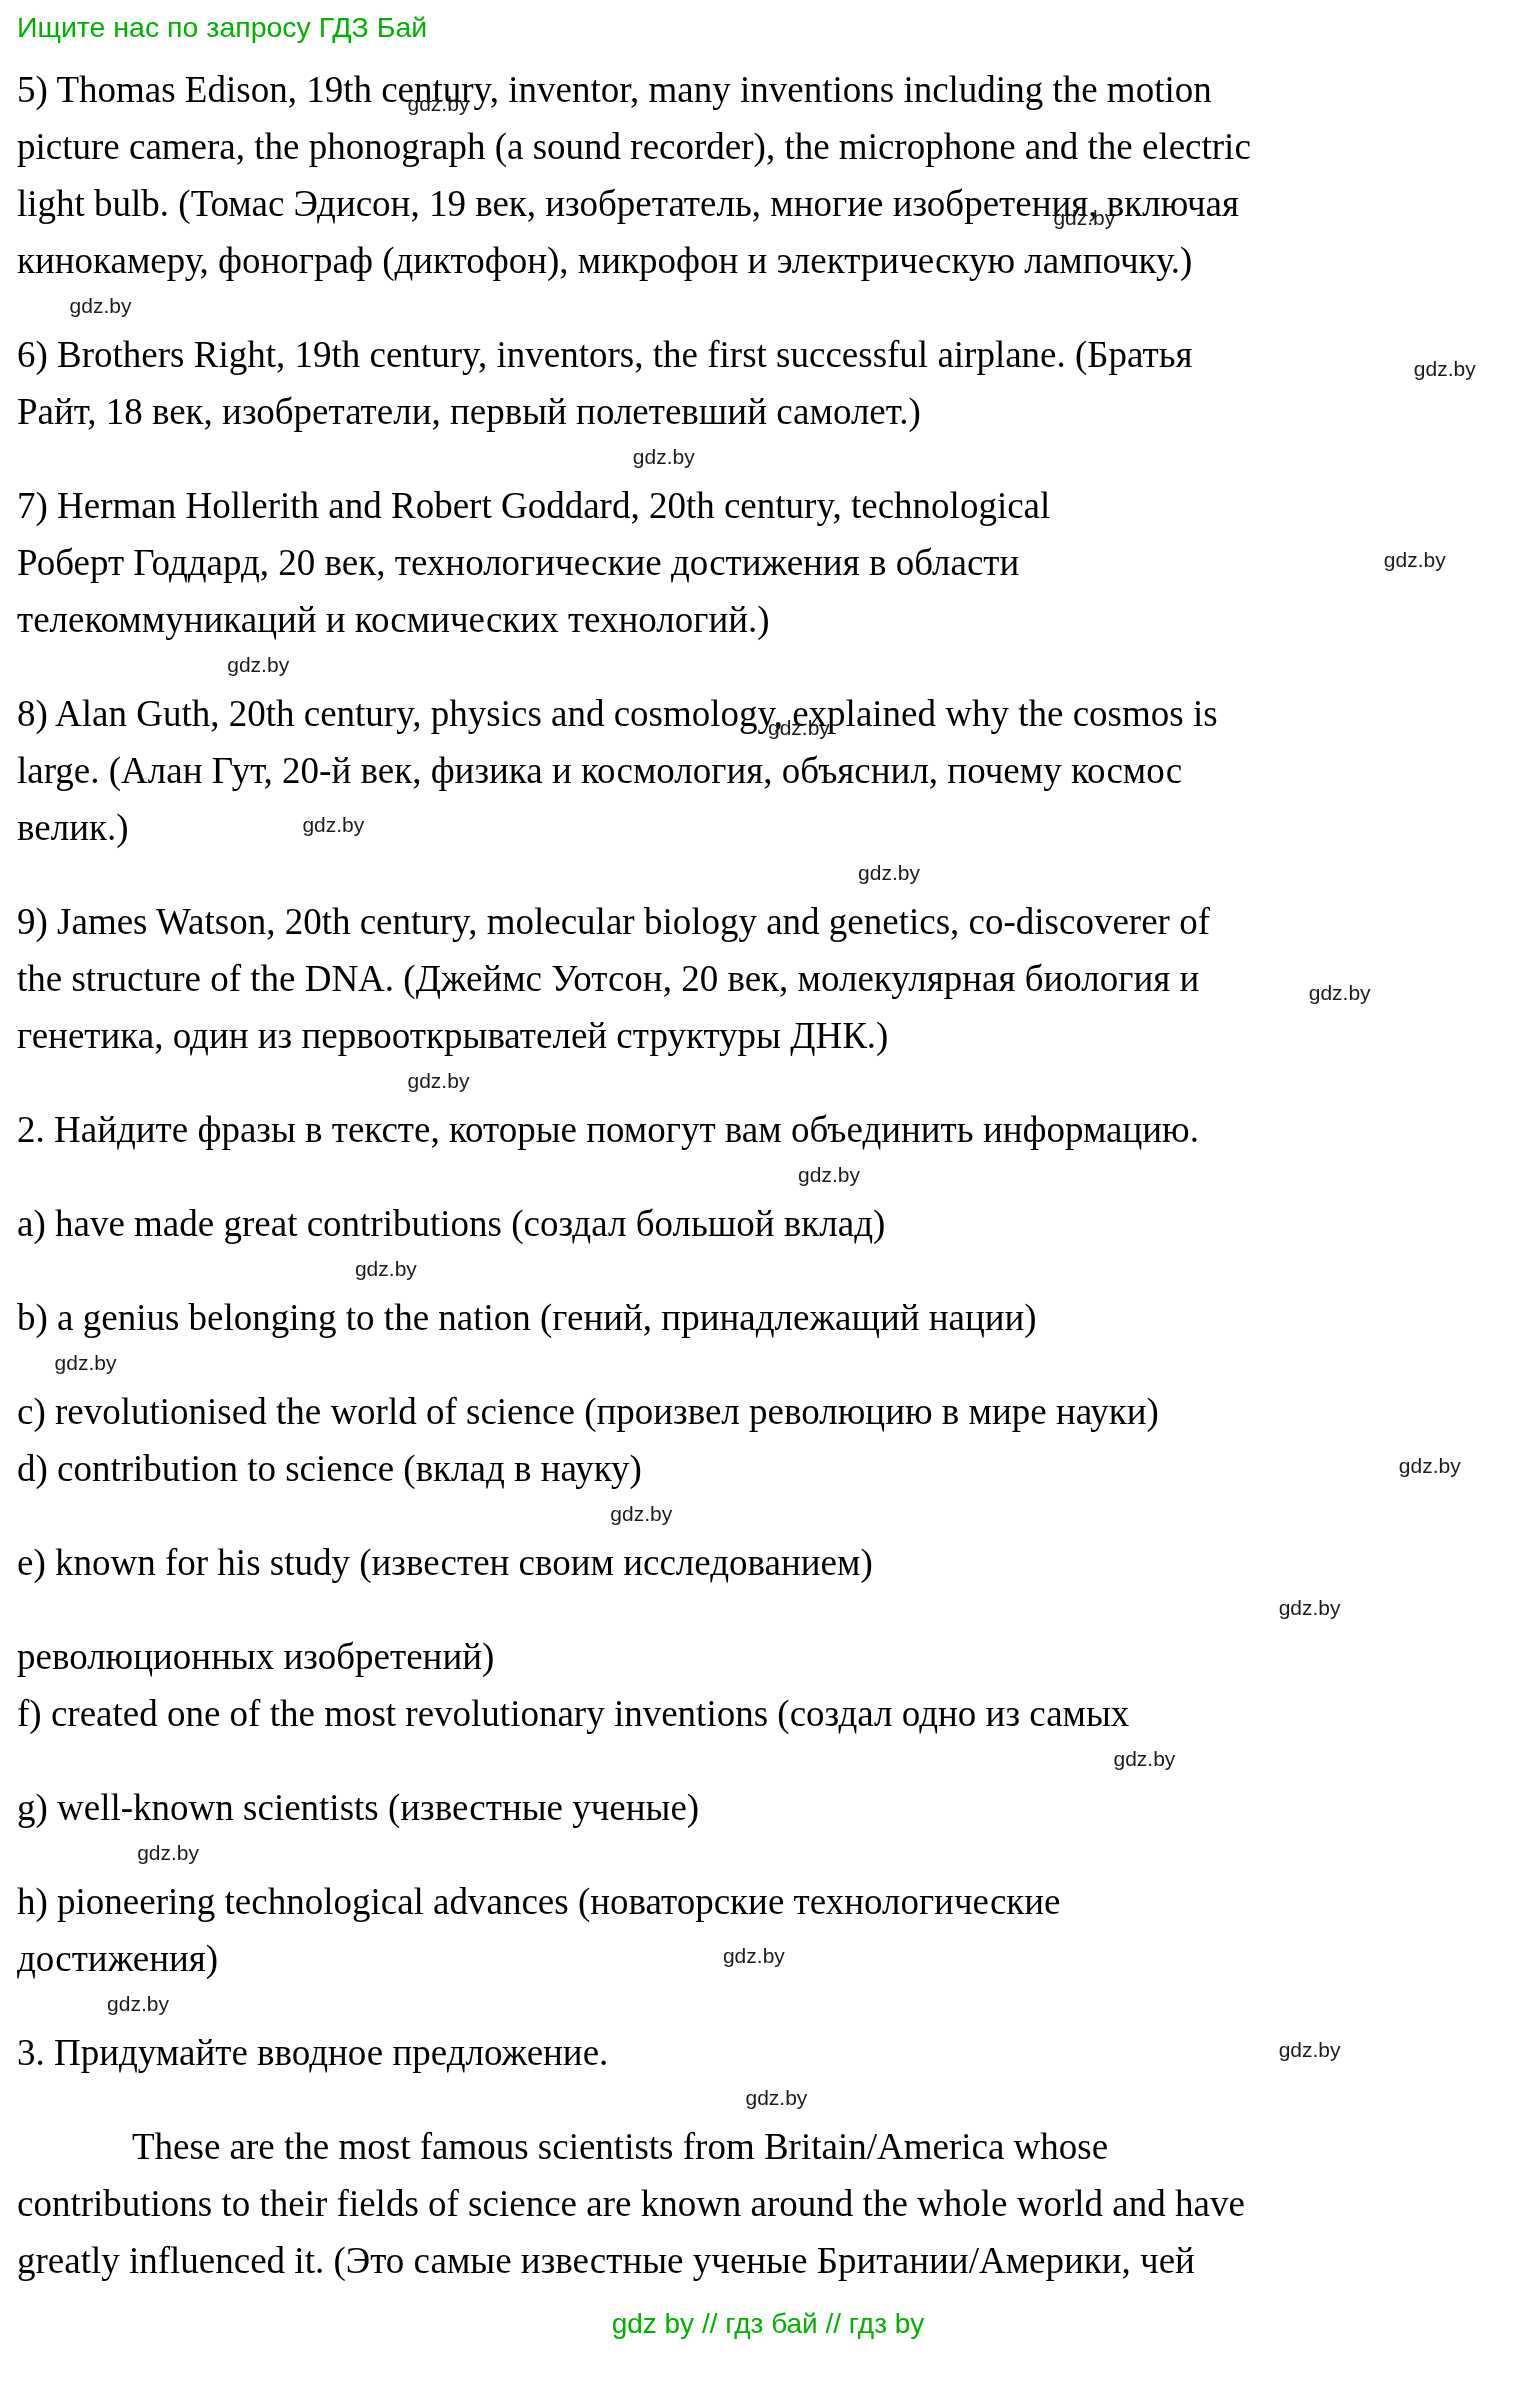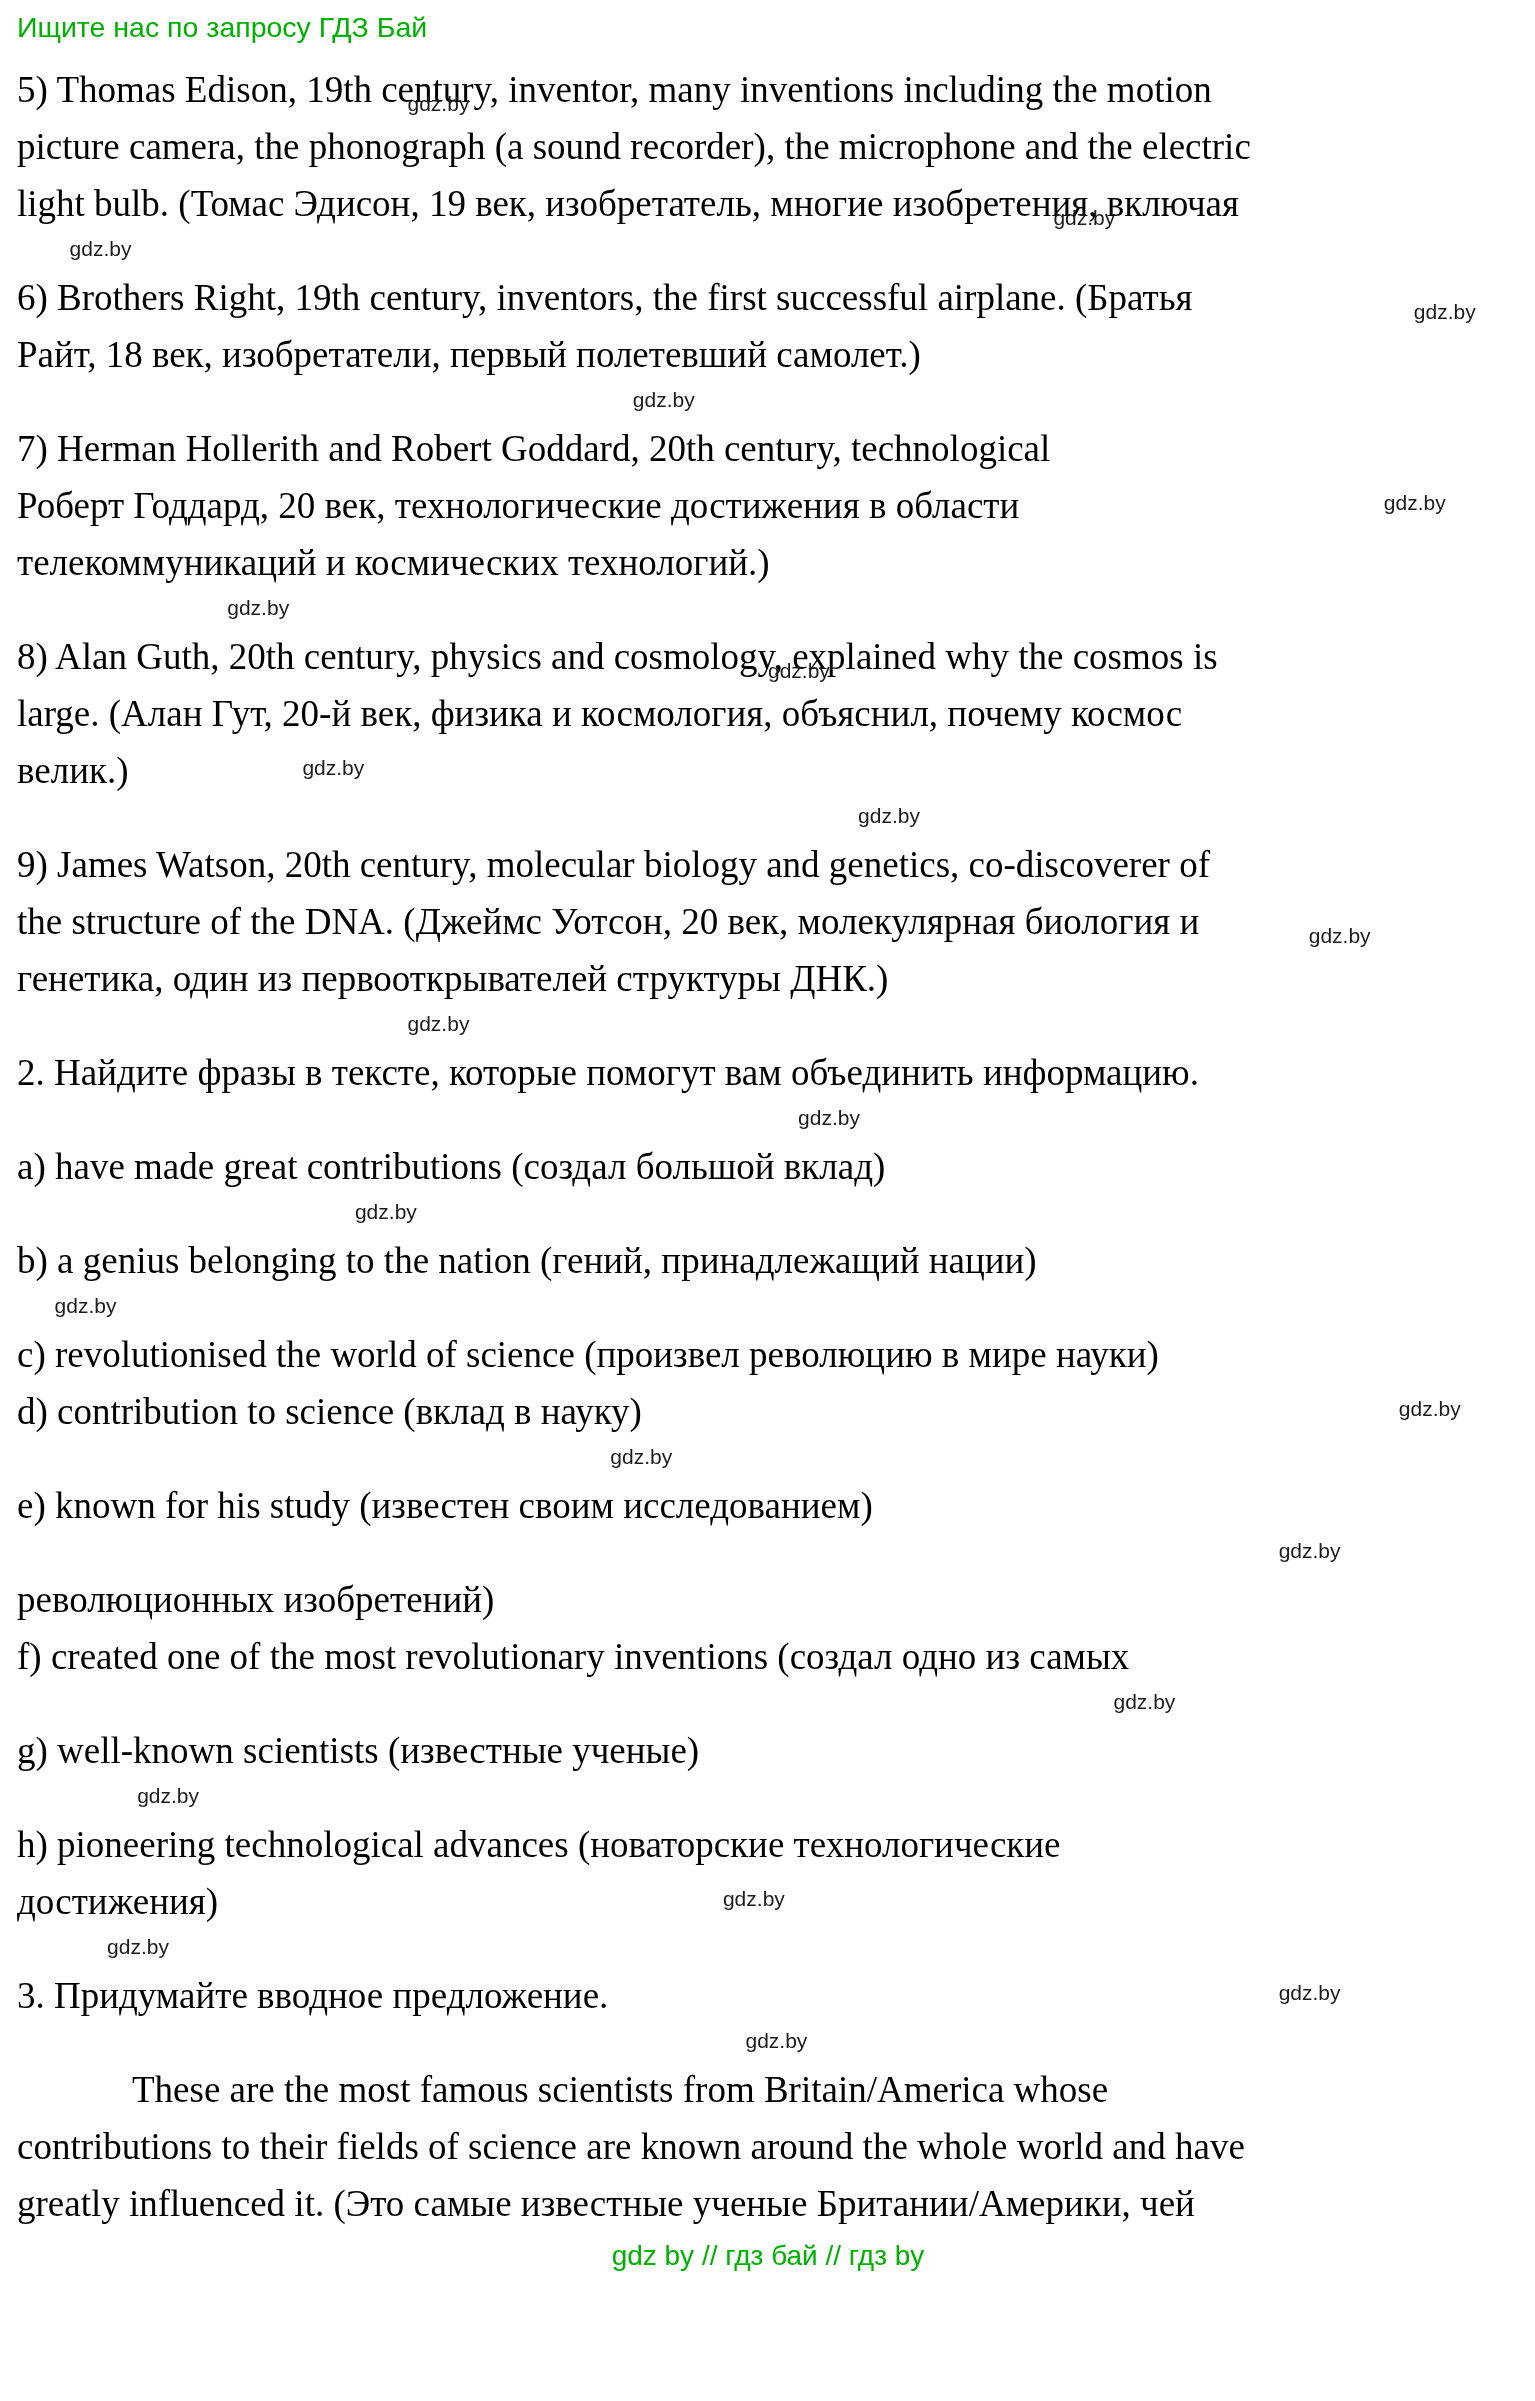--- a/index.html
+++ b/index.html
@@ -19,33 +19,33 @@
     position:absolute;
     font-family:"Liberation Sans","DejaVu Sans",sans-serif;
     font-size:21px; line-height:1; color:var(--wm-color); white-space:nowrap;text-align:right;
   }
   .wm-above { top:-24.6px; }
   .wm-inline { top:15.4px; }
   .wm-line { position:relative; height:37px; }
   .wm-flow { top:6.2px; }
   .footer {
     font-family:"Liberation Sans","DejaVu Sans",sans-serif;
-    font-size:28px; color:var(--accent); text-align:center; margin-top:8px;
+    font-size:28px; color:var(--accent); text-align:center; margin-top:19px;
   }
 </style>
 </head>
 <body>
 
 <div class="page">
   <div class="header">Ищите нас по запросу ГДЗ Бай</div>
   <div>
       <div class="line"><span>5) Thomas Edison, 19th century, inventor, many inventions including the motion</span></div>
       <div class="line"><span>picture camera, the phonograph (a sound recorder), the microphone and the electric</span><span class="wm wm-above" style="left: 26%;">gdz.by</span></div>
       <div class="line"><span>light bulb. (Томас Эдисон, 19 век, изобретатель, многие изобретения, включая</span></div>
-      <div class="line"><span class="wm wm-above" style="left: 69%;">gdz.by</span></div>
+      <div class="line"><span>кинокамеру, фонограф (диктофон), микрофон и электрическую лампочку.)</span><span class="wm wm-above" style="left: 69%;">gdz.by</span></div>
       <div class="wm-line">
         <span class="wm wm-flow" style="left: 3.5%;">gdz.by</span>
       </div>
       <div class="line"><span>6) Brothers Right, 19th century, inventors, the first successful airplane. (Братья</span></div>
       <div class="line"><span>Райт, 18 век, изобретатели, первый полетевший самолет.)</span><span class="wm wm-above" style="left: 93%;">gdz.by</span></div>
       <div class="wm-line">
         <span class="wm wm-flow" style="left: 41%;">gdz.by</span>
       </div>
       <div class="line"><span>7) Herman Hollerith and Robert Goddard, 20th century, technological</span></div>
       <div class="line"><span>Роберт Годдард, 20 век, технологические достижения в области</span><span class="wm wm-inline" style="left: 91%;">gdz.by</span></div>

